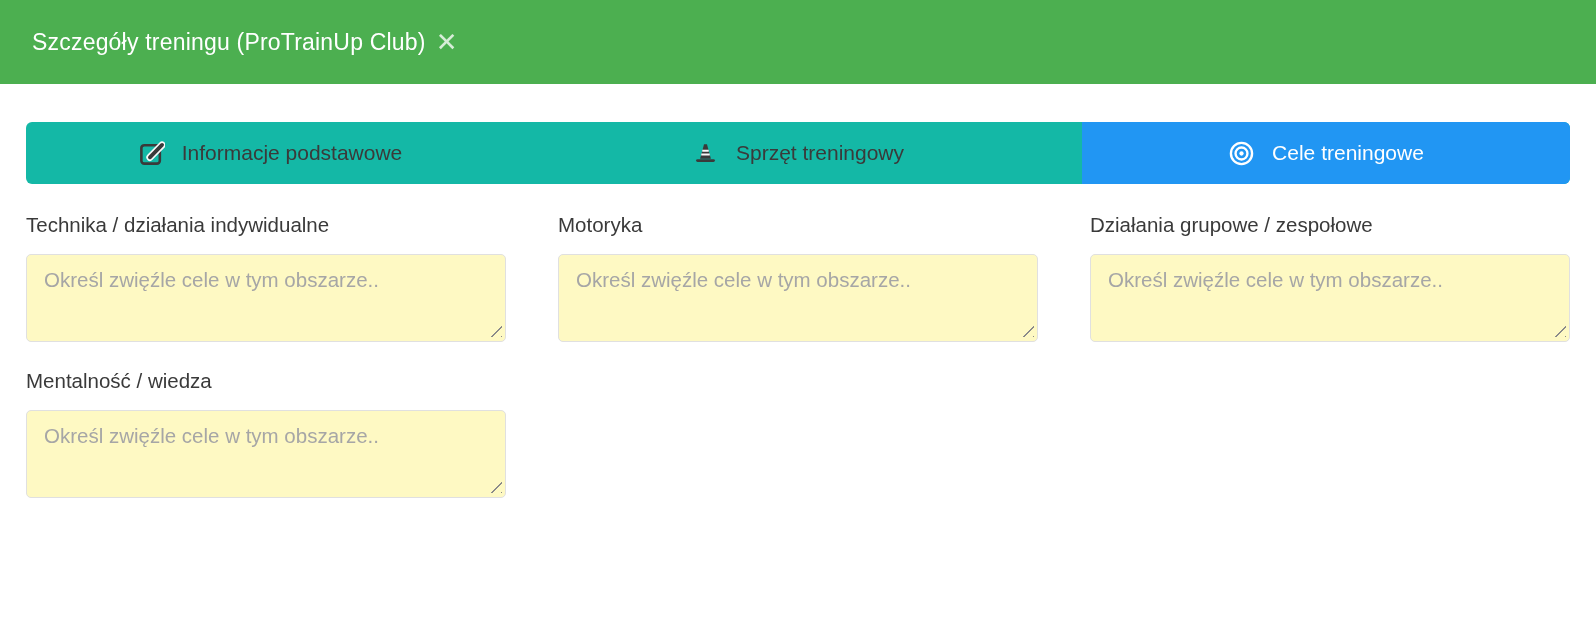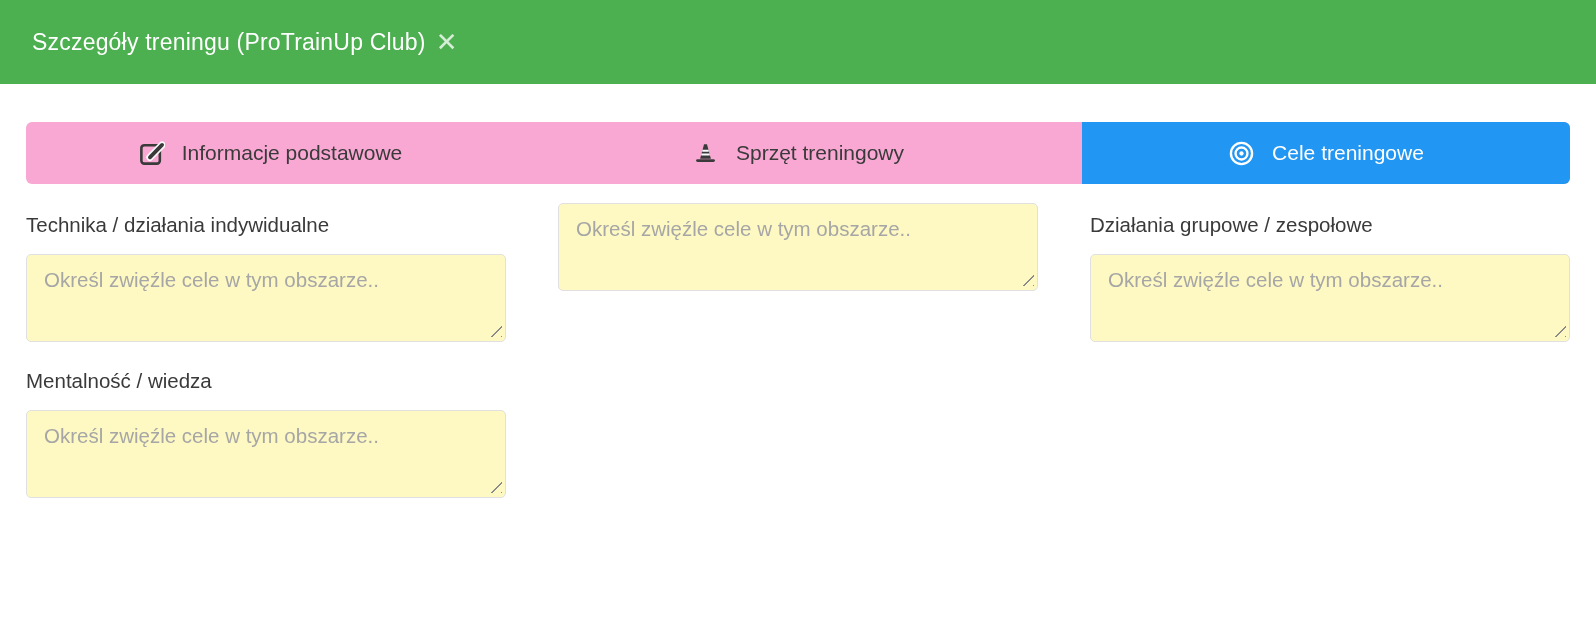--- a/index.html
+++ b/index.html
@@ -44,21 +44,21 @@
 
   
   .modal-body {
     padding: 38px 26px 0 26px;
   }
 
   
   .tabbar {
     display: flex;
     height: 62px;
-    background: #f9a8d4;
+    background: #14b8a6;
     border-radius: 6px;
     overflow: hidden;
     gap: 40px;
   }
   .tab {
     flex: 1 1 0;
     display: flex;
     align-items: center;
     justify-content: center;
     gap: 17px;
@@ -195,20 +195,21 @@
 
       <div>
         <div class="field-label">Technika / działania indywidualne</div>
         <div class="textarea-wrap">
           <textarea class="goal-input" placeholder="Określ zwięźle cele w tym obszarze.." style=""></textarea>
           <span class="resize-handle"></span>
         </div>
       </div>
 
       <div>
+        <div class="field-label">Motoryka</div>
         <div class="textarea-wrap">
           <textarea class="goal-input" placeholder="Określ zwięźle cele w tym obszarze.." style=""></textarea>
           <span class="resize-handle"></span>
         </div>
       </div>
 
       <div>
         <div class="field-label">Działania grupowe / zespołowe</div>
         <div class="textarea-wrap">
           <textarea class="goal-input" placeholder="Określ zwięźle cele w tym obszarze.." style=""></textarea>

